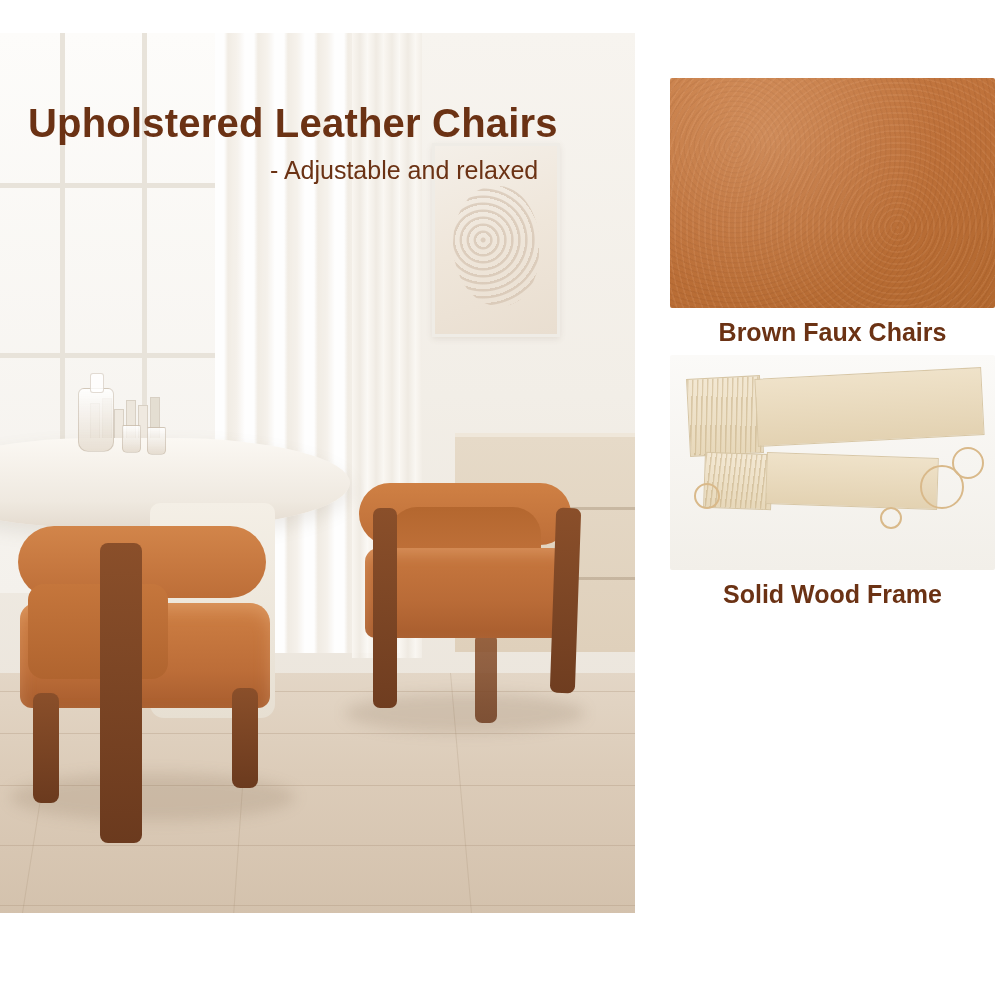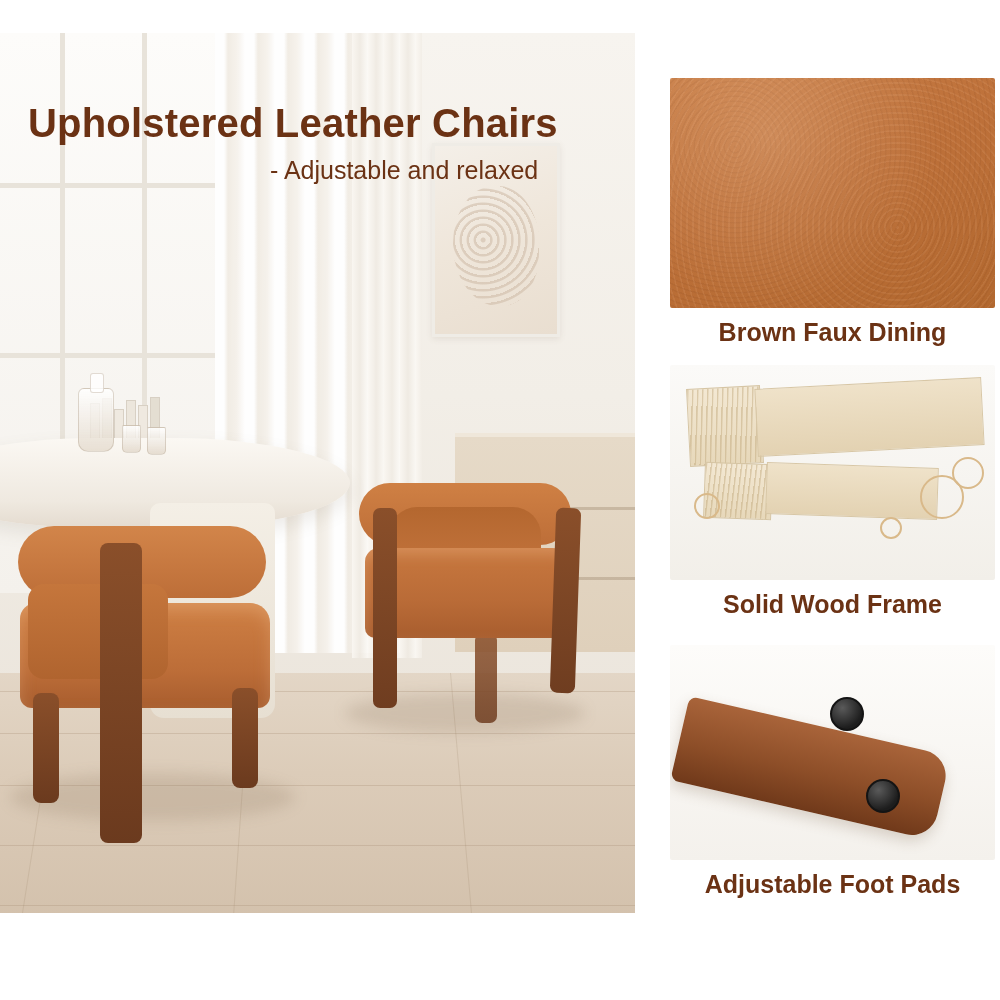--- a/index.html
+++ b/index.html
@@ -296,21 +296,21 @@
   .f1 .swatch {
     height: 230px;
     background:
       radial-gradient(circle at 30% 25%, rgba(255,220,190,.22), rgba(0,0,0,0) 60%),
       repeating-radial-gradient(circle at 20% 30%, rgba(120,60,25,.10) 0px, rgba(120,60,25,.10) 1px, rgba(255,255,255,0) 2px, rgba(255,255,255,0) 5px),
       repeating-radial-gradient(circle at 70% 65%, rgba(255,200,160,.10) 0px, rgba(255,200,160,.10) 1px, rgba(255,255,255,0) 2px, rgba(255,255,255,0) 6px),
       linear-gradient(160deg, #c77c45 0%, #bd7039 45%, #b2682f 100%);
   }
 
   
-  .f2 { top: 365px; }
+  .f2 { top: 355px; }
   .f2 .swatch {
     height: 215px;
     background: linear-gradient(180deg, #fbfaf8 0%, #f2efe9 100%);
   }
   .plank {
     position: absolute;
     background: linear-gradient(180deg, #efe2c9 0%, #e3d2b2 100%);
     border: 1px solid #d8c7a6;
   }
   .plank-end {
@@ -430,42 +430,32 @@
     </div>
 
     <div class="hero-title">Upholstered Leather Chairs</div>
     <div class="hero-sub">-  Adjustable and relaxed</div>
   </div>
 
   <div class="features">
 
     <div class="feature f1">
       <div class="swatch"></div>
-      <div class="caption">Brown Faux Dining</div>
+      <div class="caption">Brown Faux Chairs</div>
     </div>
 
     <div class="feature f2">
       <div class="swatch">
         <div class="plank-end" style="left:18px;top:22px;width:72px;height:76px;transform:rotate(-3deg)"></div>
         <div class="plank" style="left:86px;top:18px;width:225px;height:66px;transform:rotate(-3deg)"></div>
         <div class="plank-end" style="left:34px;top:98px;width:66px;height:54px;transform:rotate(2deg)"></div>
         <div class="plank" style="left:96px;top:100px;width:170px;height:50px;transform:rotate(2deg)"></div>
         <div class="shaving" style="left:250px;top:110px;width:40px;height:40px"></div>
         <div class="shaving" style="left:282px;top:92px;width:28px;height:28px"></div>
         <div class="shaving" style="left:24px;top:128px;width:22px;height:22px"></div>
         <div class="shaving" style="left:210px;top:152px;width:18px;height:18px"></div>
       </div>
       <div class="caption">Solid Wood Frame</div>
     </div>
 
-    <div class="feature f3">
-      <div class="swatch">
-        <div class="legbar"></div>
-        <div class="pad-stem" style="left:171px;top:60px"></div>
-        <div class="pad" style="left:160px;top:52px"></div>
-        <div class="pad-stem" style="left:206px;top:144px"></div>
-        <div class="pad" style="left:196px;top:134px"></div>
-      </div>
-      <div class="caption">Adjustable Foot Pads</div>
-    </div>
 
   </div>
 </div>
 
 </body></html>

